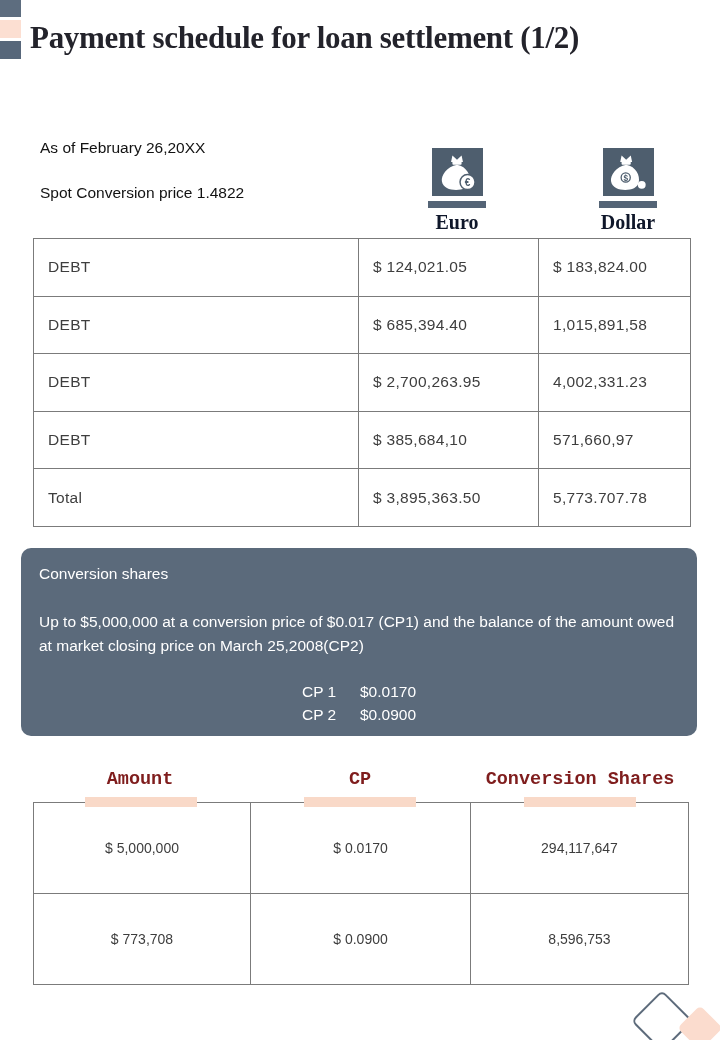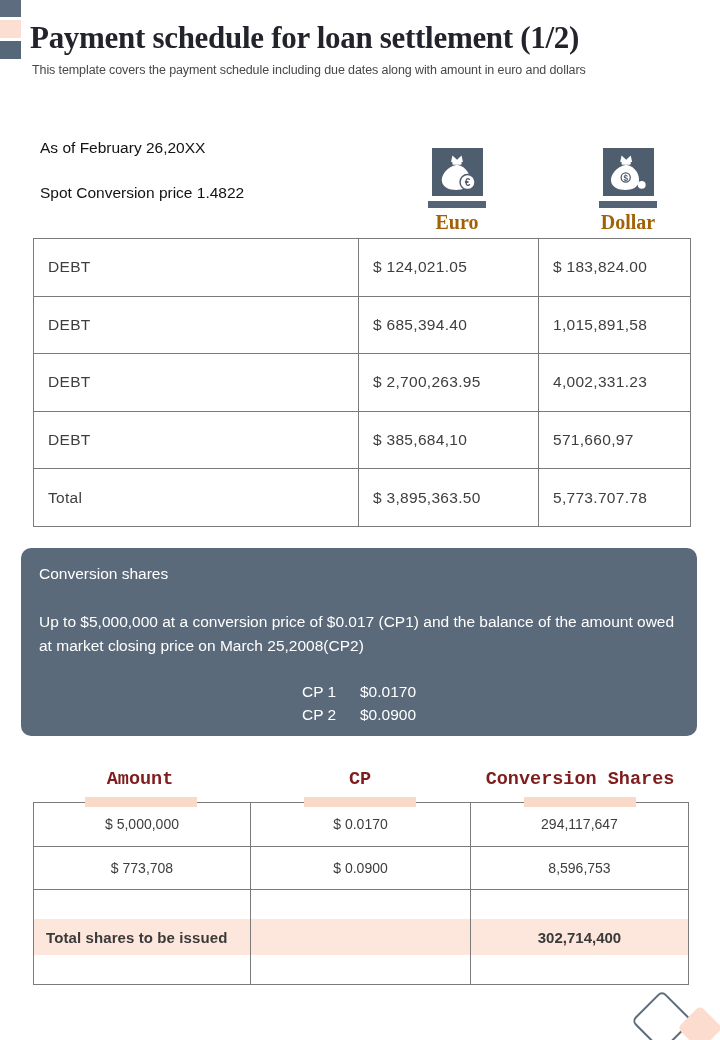--- a/index.html
+++ b/index.html
@@ -21,21 +21,21 @@
   .info-line { position:absolute; left:40px; font-size:15.5px; color:#121212; }
   .info-asof { top:131px; }
   .info-spot { top:176px; }
 
   
   .currency { position:absolute; top:140px; width:58px; text-align:center; }
   .currency.euro { left:428px; }
   .currency.dollar { left:599px; }
   .icon-tile { width:51px; height:48px; background:#4e5e6e; margin:0 auto; display:flex; align-items:center; justify-content:center; }
   .icon-bar { width:58px; height:7px; background:#546476; margin:5px auto 0 auto; }
-  .icon-label { margin-top:3px; font-family:"Liberation Serif", serif; font-weight:700; font-size:20px; color:#a16207; }
+  .icon-label { margin-top:3px; font-family:"Liberation Serif", serif; font-weight:700; font-size:20px; color:#0f172a; }
 
   
   table { border-collapse:collapse; table-layout:fixed; }
   .debt-table { position:absolute; left:33px; top:230px; width:657px; height:289px; }
   .debt-table td { border:1.4px solid #7b7b7b; font-size:15.5px; color:#3e3e3e; padding-left:14px; letter-spacing:0.3px; }
   .shares-table { position:absolute; left:33px; top:794px; width:655px; height:183px; z-index:1; }
   .shares-table td { border:1.4px solid #7b7b7b; font-size:14px; color:#3d3d3d; text-align:center; padding:0; }
 
   
   .conv-box { position:absolute; left:21px; top:540px; width:676px; height:188px; background:#5b6a7b;
@@ -69,21 +69,20 @@
 </head>
 <body>
 
 <div class="slide">
 
   <div class="sq sq1"></div>
   <div class="sq sq2"></div>
   <div class="sq sq3"></div>
 
   <h1 class="title">Payment schedule for loan settlement (1/2)</h1>
-  <div class="subtitle">This template covers the payment schedule including due dates along with amount in euro and dollars</div>
 
   <div class="info-line info-asof">As of February 26,20XX</div>
   <div class="info-line info-spot">Spot Conversion price 1.4822</div>
 
   <div class="currency euro">
     <div class="icon-tile">
       <svg width="44" height="42" viewBox="0 0 48 44">
         <path d="M19 4 L24 8.5 L29 4 L30.5 11 L17.5 11 Z" fill="#ffffff"></path>
         <rect x="19" y="10.5" width="10" height="3.5" rx="1" fill="#ffffff"></rect>
         <path d="M24 14 C13 16 6.5 25.5 7.5 32 C8.5 39 16 41.5 23 41.5 C30 41.5 36.5 39.5 37.8 33 C39.2 26 35 16 24 14 Z" fill="#ffffff"></path>
@@ -175,31 +174,20 @@
         <tr>
       <td>$ 5,000,000</td>
       <td>$ 0.0170</td>
       <td>294,117,647</td>
     </tr>
     <tr>
       <td>$ 773,708</td>
       <td>$ 0.0900</td>
       <td>8,596,753</td>
     </tr>
-    <tr>
-      <td>
-        <div class="total-stripe left">Total shares to be issued</div>
-      </td>
-      <td>
-        <div class="total-stripe"></div>
-      </td>
-      <td>
-        <div class="total-stripe">302,714,400</div>
-      </td>
-    </tr>
   </tbody>
     </table>
 
 
   <div class="diamond-outline"></div>
   <div class="diamond-fill"></div>
 
 </div>
 
 </body></html>

